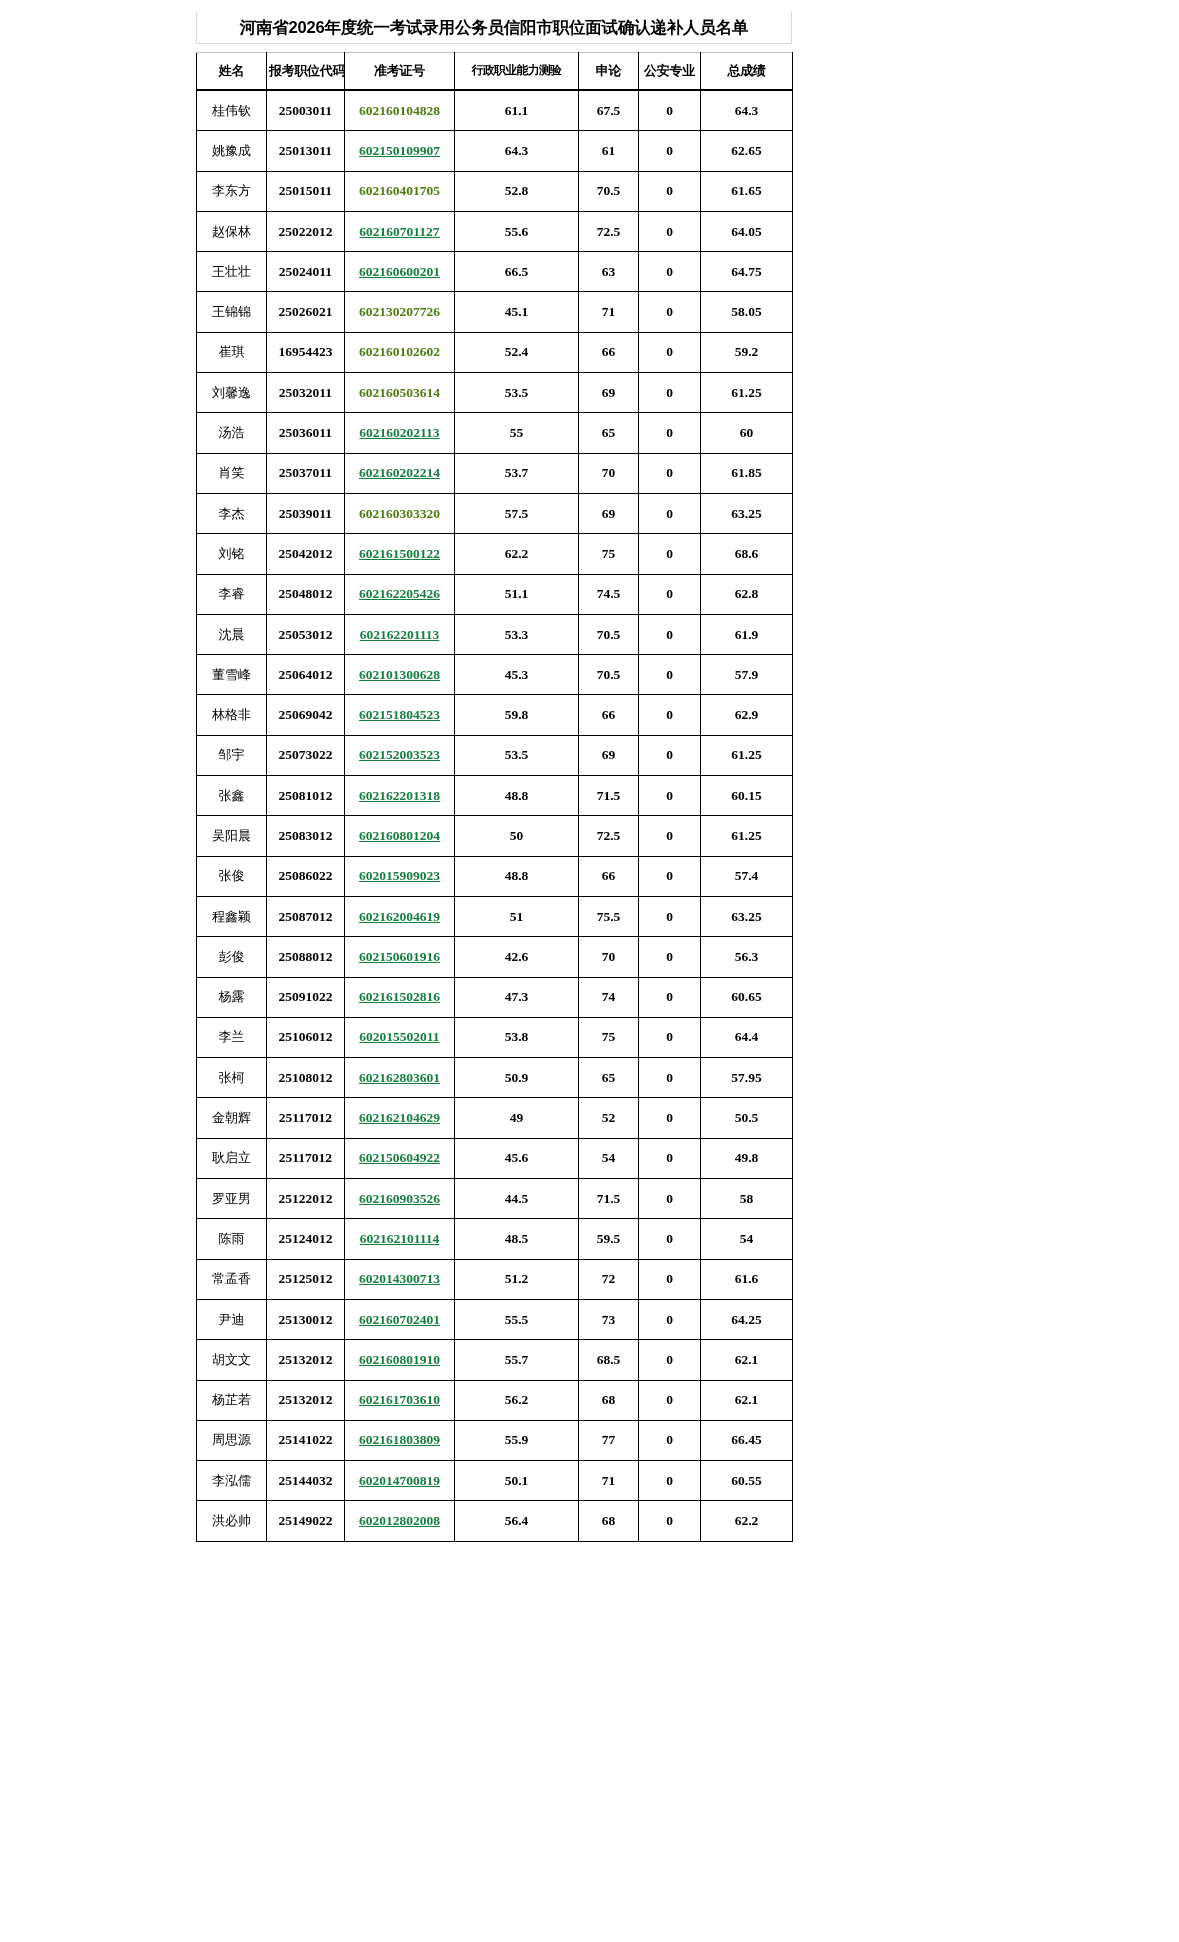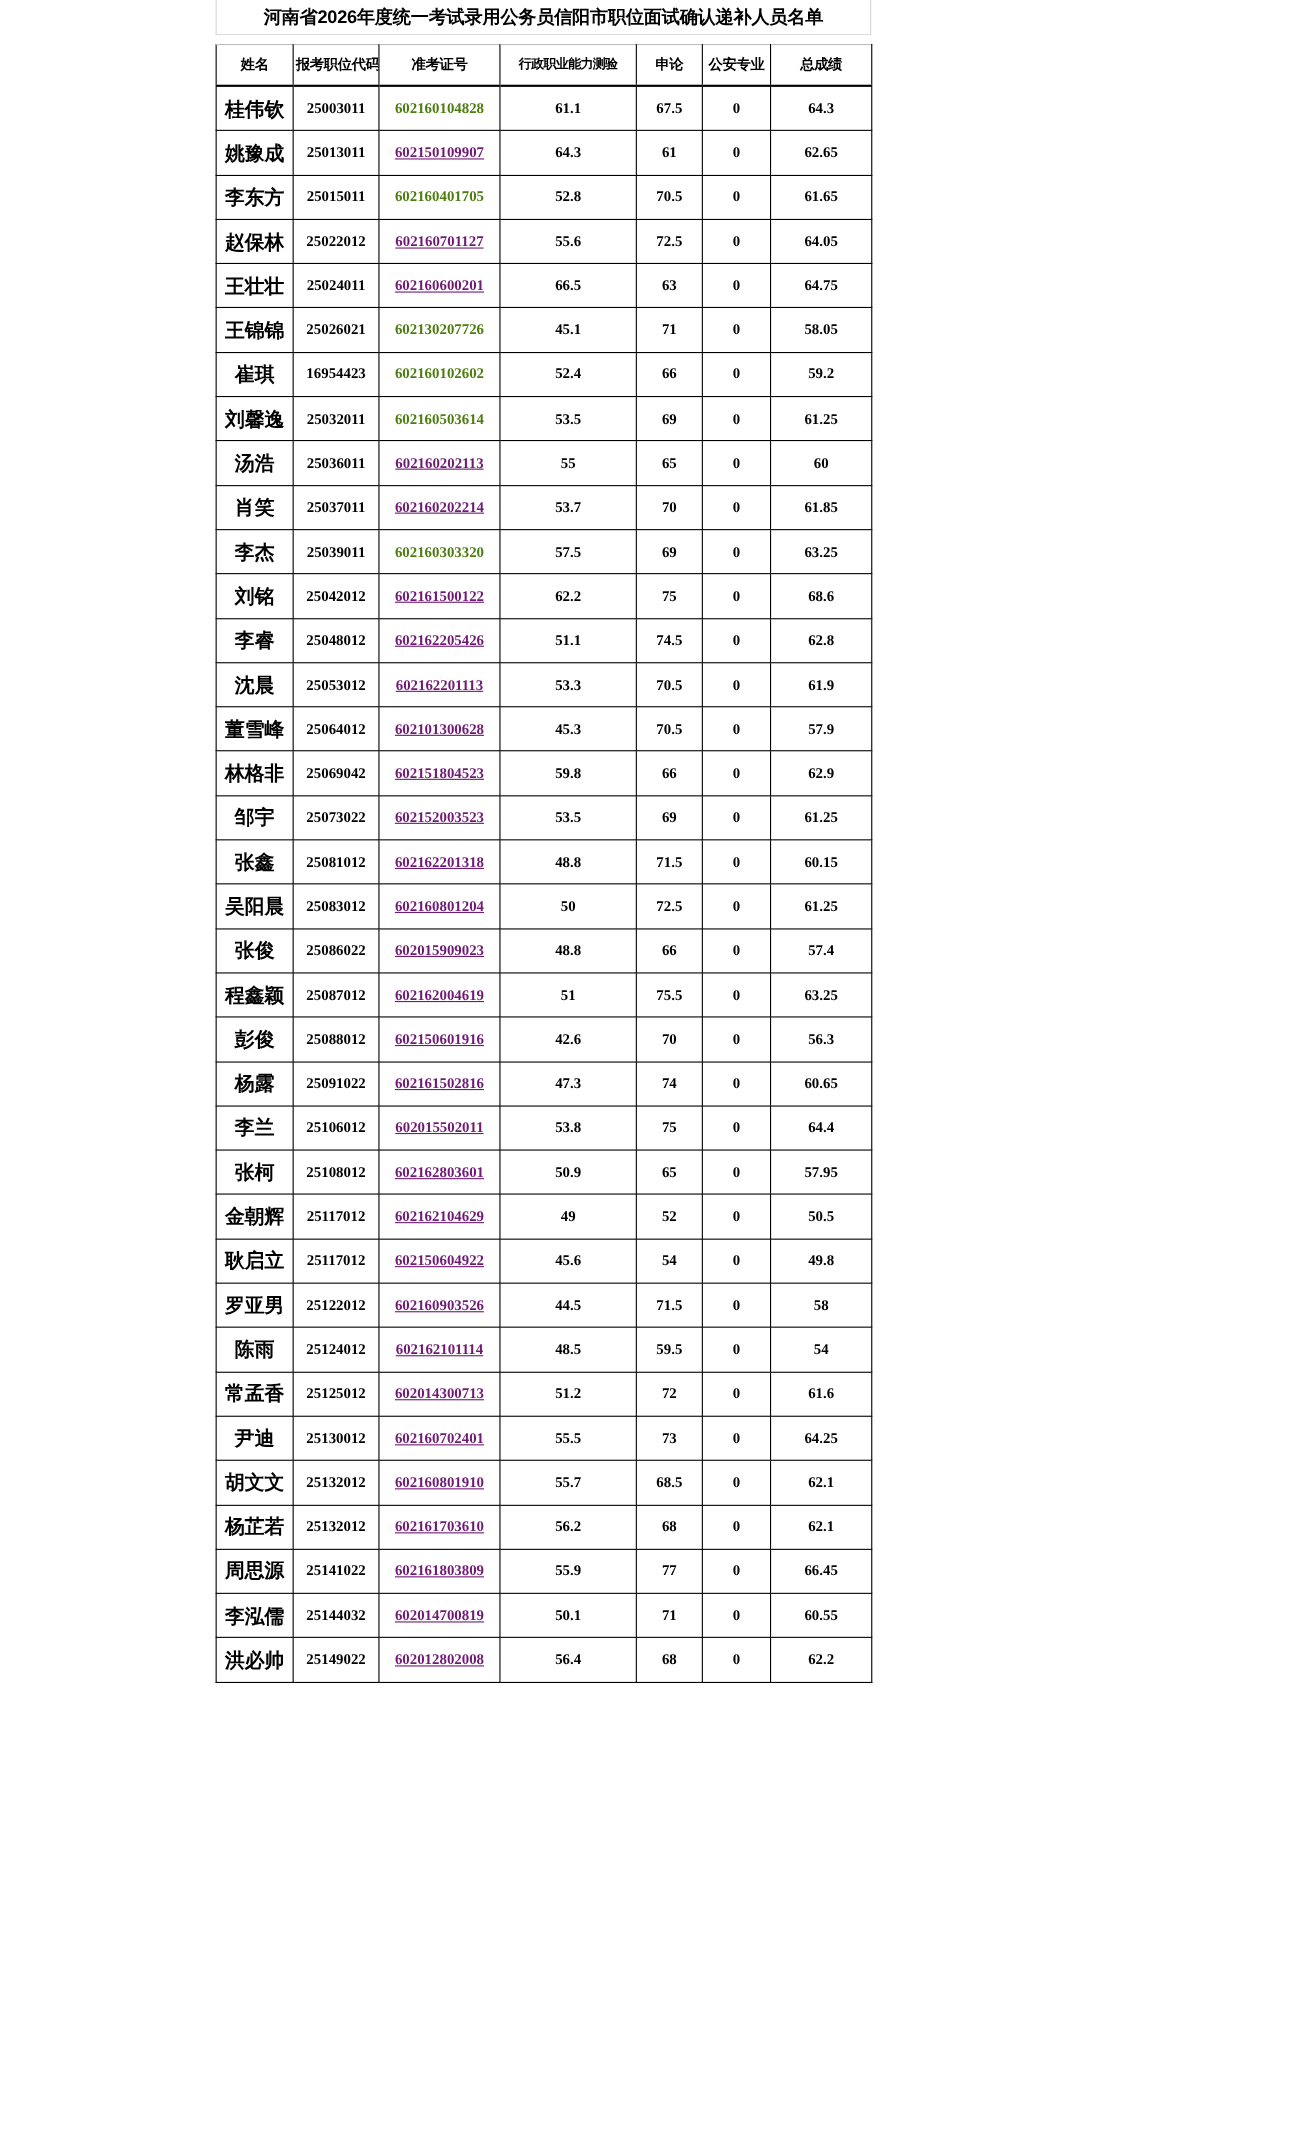--- a/index.html
+++ b/index.html
@@ -15,21 +15,21 @@
   #page {
     position: relative;
     width: 1179px;
     min-height: 1942px;
     background: #ffffff;
     overflow: hidden;
   }
   .doc-wrap {
     position: absolute;
     left: 196px;
-    top: 0px;
+    top: 12px;
     width: 596px;
   }
   
   .title-bar {
     box-sizing: border-box;
     width: 596px;
     height: 32px;
     background: #ffffff;
     border-left: 1px solid #d6d6d6;
     border-right: 1px solid #d6d6d6;
@@ -91,36 +91,36 @@
     letter-spacing: -0.6px;
     margin-top: 24px;
   }
   table.roster tbody td {
     height: 39.3px;
     font-size: 13px;
     font-family: "Liberation Serif", "DejaVu Serif", serif;
   }
   table.roster tbody td.cell-name {
     font-family: "Liberation Sans", "DejaVu Sans", sans-serif;
-    font-weight: bold;
-    font-size: 18px;
+    font-weight: normal;
+    font-size: 13px;
     letter-spacing: 0px;
   }
   table.roster tbody td.cell-poscode,
   table.roster tbody td.cell-examno,
   table.roster tbody td.cell-admin,
   table.roster tbody td.cell-shenlun,
   table.roster tbody td.cell-police,
   table.roster tbody td.cell-total {
     font-family: "Liberation Serif", "DejaVu Serif", serif;
     font-weight: bold;
     font-size: 13.5px;
   }
   .examno-link {
-    color: #701a75;
+    color: #15803d;
     text-decoration: underline;
     cursor: pointer;
   }
   .examno-plain {
     color: #4d7c0f;
     text-decoration: none;
   }
 </style>
 </head>
 <body>

